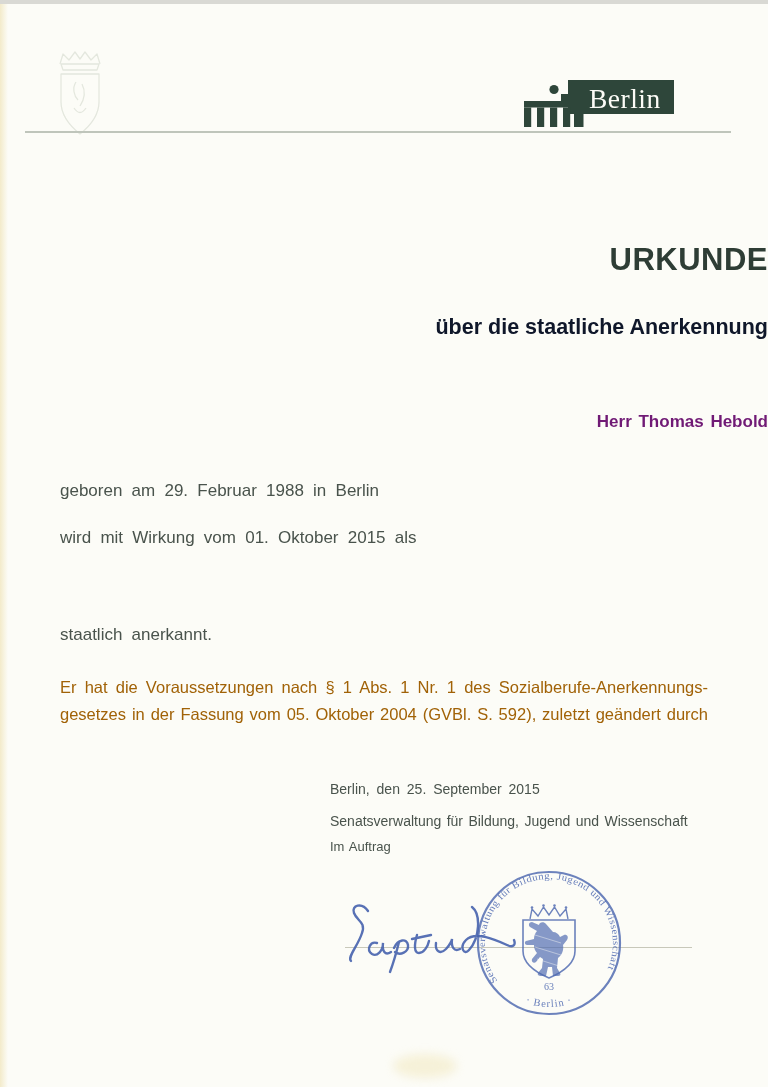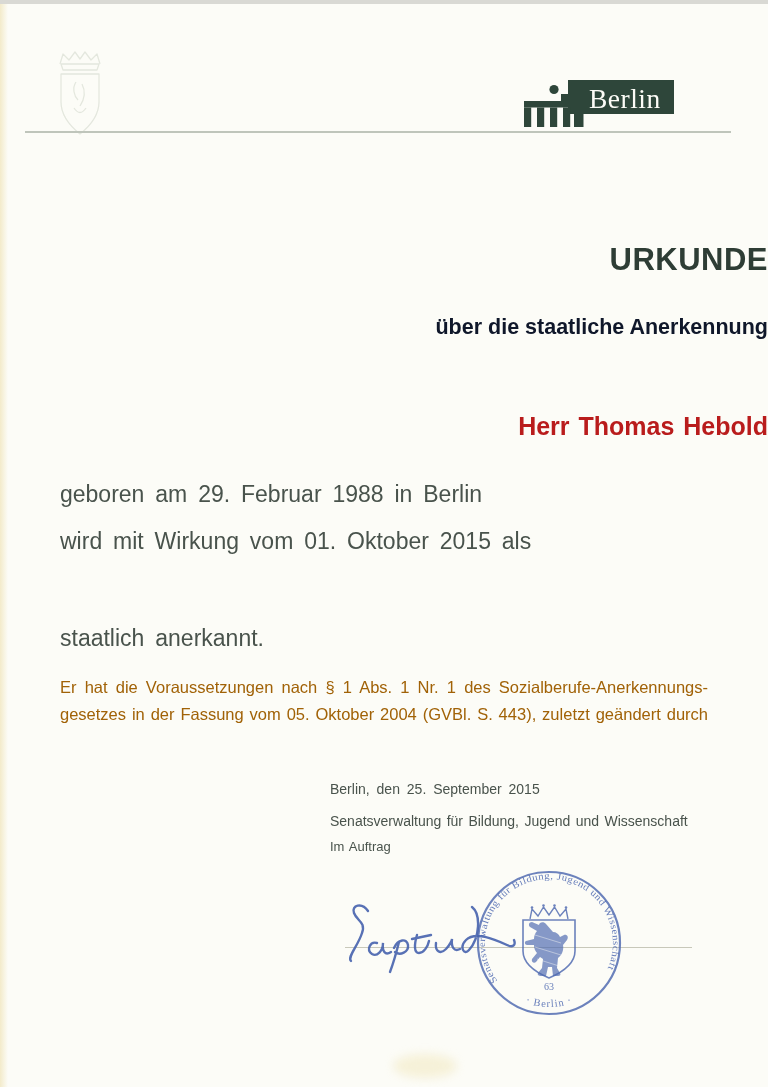--- a/index.html
+++ b/index.html
@@ -15,22 +15,22 @@
     background:linear-gradient(90deg,rgba(232,214,148,.45),rgba(232,214,148,0));}
   .smudge{left:393px;top:1050px;width:64px;height:24px;border-radius:50%;
     background:rgba(240,228,180,.45);filter:blur(5px);}
 
   .embossed{left:52px;top:44px;opacity:.85;}
   .logo{left:522px;top:64px;}
   .header-rule{left:25px;top:127px;width:706px;height:1.5px;background:#bfc5bb;}
 
   .title{top:238px;font-size:31px;font-weight:bold;color:#2e3d35;letter-spacing:.5px;}
   .subtitle{top:309px;font-size:21.5px;font-weight:bold;line-height:28px;color:#0f172a;}
-  .recipient{top:408px;font-size:25px;font-weight:bold;color:#b91c1c;word-spacing:2px;}
-  .bodyline{position:absolute;left:60px;font-size:23px;word-spacing:4.5px;color:#49534c;}
+  .recipient{top:408px;font-size:17px;font-weight:bold;color:#701a75;word-spacing:2px;}
+  .bodyline{position:absolute;left:60px;font-size:17px;word-spacing:4.5px;color:#49534c;}
   .birth{top:477px;}
   .effect{top:524px;}
   .profession{top:571px;font-size:22px;font-weight:bold;color:#2e3d35;}
   .recognition{top:621px;}
 
   .legal{position:absolute;left:60px;top:670px;width:648px;font-size:16.5px;
     line-height:26.5px;word-spacing:1px;color:#a16207;}
   .just{text-align:justify;text-align-last:justify;}
 
   .place-date{left:330px;top:777px;font-size:14px;word-spacing:3px;}
@@ -86,21 +86,21 @@
 
   <div class="bodyline birth">geboren am 29. Februar 1988 in Berlin</div>
 
   <div class="bodyline effect">wird mit Wirkung vom 01. Oktober 2015 als</div>
 
 
   <div class="bodyline recognition">staatlich anerkannt.</div>
 
   <div class="legal">
     <div class="just">Er hat die Voraussetzungen nach § 1 Abs. 1 Nr. 1 des Sozialberufe-Anerkennungs-</div>
-    <div class="just">gesetzes in der Fassung vom 05. Oktober 2004 (GVBl. S. 443), zuletzt geändert durch</div>
+    <div class="just">gesetzes in der Fassung vom 05. Oktober 2004 (GVBl. S. 592), zuletzt geändert durch</div>
   </div>
 
   <div class="abs place-date">Berlin, den 25. September 2015</div>
   <div class="abs authority">Senatsverwaltung für Bildung, Jugend und Wissenschaft</div>
   <div class="abs by-order">Im Auftrag</div>
 
   <div class="abs sig-rule"></div>
 
   <svg class="abs seal" width="150" height="150" viewBox="-75 -75 150 150">
     <defs>

